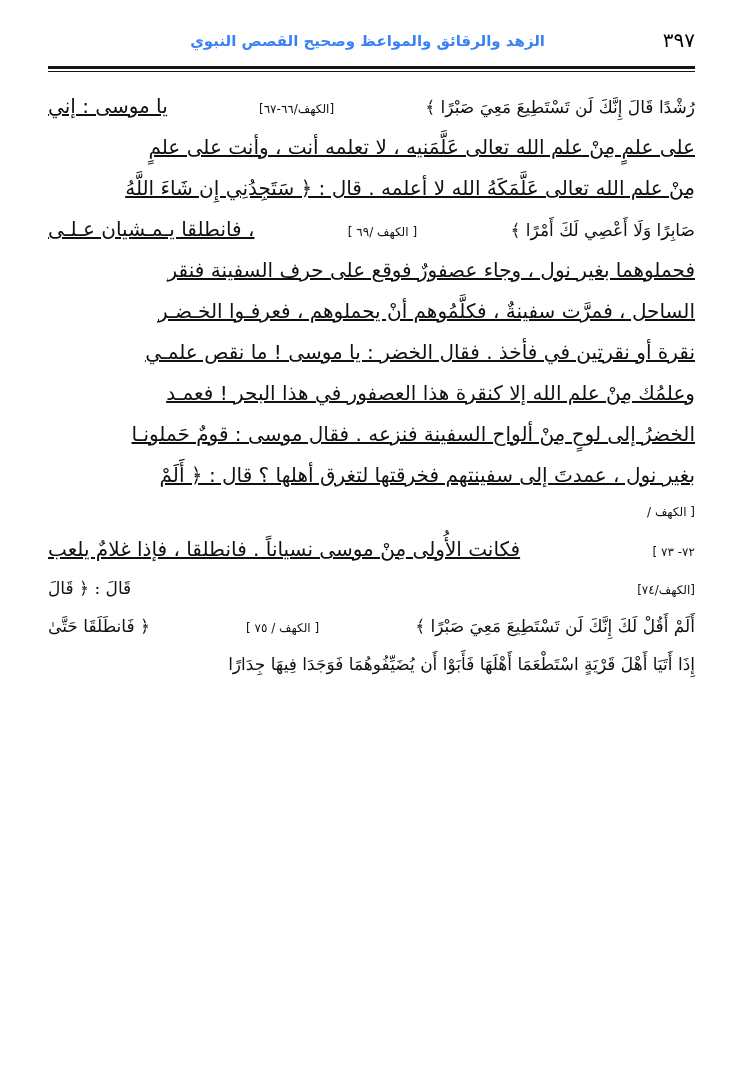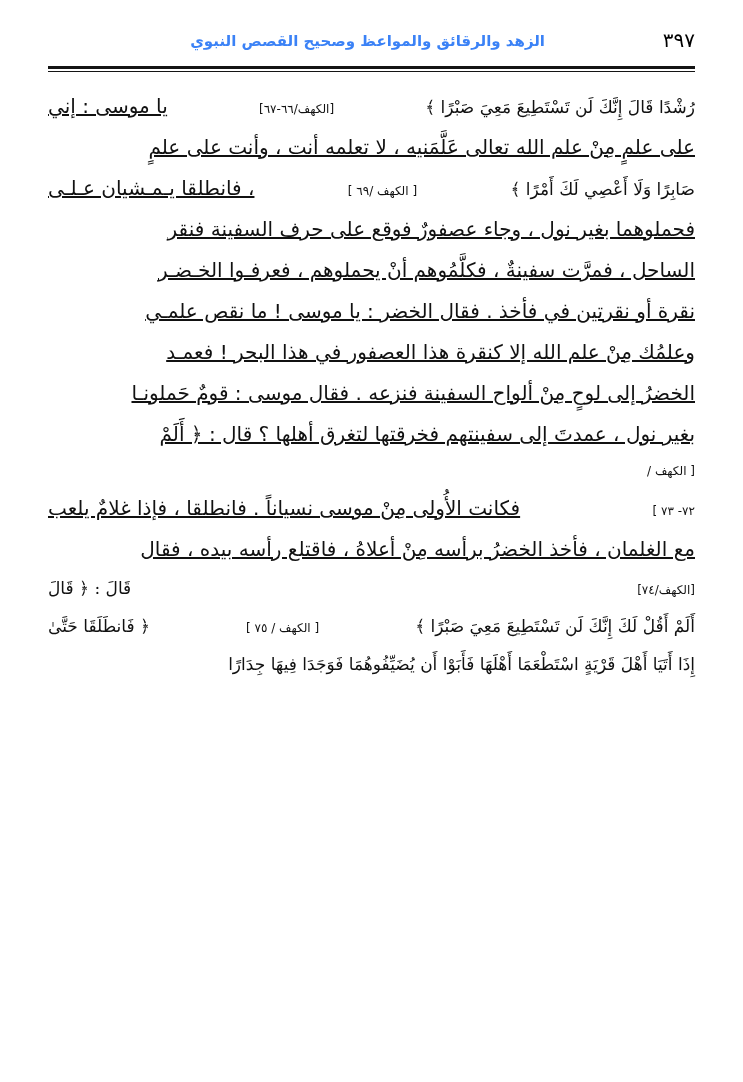--- a/index.html
+++ b/index.html
@@ -121,20 +121,23 @@
     <div class="line stretch">
       <span class="seg quran">رُشْدًا قَالَ إِنَّكَ لَن تَسْتَطِيعَ مَعِيَ صَبْرًا ﴾</span>
       <span class="seg ref">[الكهف/٦٦-٦٧]</span>
       <span class="seg plain">يا موسى : إني</span>
     </div>
 
     <div class="line start">
       <span class="seg plain spread">على علمٍ مِنْ علم الله تعالى عَلَّمَنيه ، لا تعلمه أنت ، وأنت على علمٍ</span>
     </div>
 
+    <div class="line start">
+      <span class="seg plain spread">مِنْ علم الله تعالى عَلَّمَكَهُ الله لا أعلمه . قال : ﴿ سَتَجِدُنِي إِن شَاءَ اللَّهُ</span>
+    </div>
 
     <div class="line stretch">
       <span class="seg quran">صَابِرًا وَلَا أَعْصِي لَكَ أَمْرًا ﴾</span>
       <span class="seg ref">[ الكهف /٦٩ ]</span>
       <span class="seg plain">، فانطلقا يـمـشيان عـلـى</span>
     </div>
 
     <div class="line start">
       <span class="seg plain spread">فحملوهما بغير نول ، وجاء عصفورٌ فوقع على حرف السفينة فنقر</span>
     </div>
@@ -161,23 +164,20 @@
 
     <div class="line stretch">
       <span class="seg ref">[ الكهف /</span>
     </div>
 
     <div class="line stretch">
       <span class="seg ref">٧٢- ٧٣ ]</span>
       <span class="seg plain">فكانت الأُولى مِنْ موسى نسياناً . فانطلقا ، فإذا غلامٌ يلعب</span>
     </div>
 
-    <div class="line start">
-      <span class="seg plain spread">مع الغلمان ، فأخذ الخضرُ برأسه مِنْ أعلاهُ ، فاقتلع رأسه بيده ، فقال</span>
-    </div>
 
     <div class="line stretch">
       <span class="seg ref">[الكهف/٧٤]</span>
       <span class="seg quran">قَالَ : ﴿ قَالَ</span>
     </div>
 
     <div class="line stretch">
       <span class="seg quran">أَلَمْ أَقُلْ لَكَ إِنَّكَ لَن تَسْتَطِيعَ مَعِيَ صَبْرًا ﴾</span>
       <span class="seg ref">[ الكهف / ٧٥ ]</span>
       <span class="seg quran">﴿ فَانطَلَقَا حَتَّىٰ</span>

